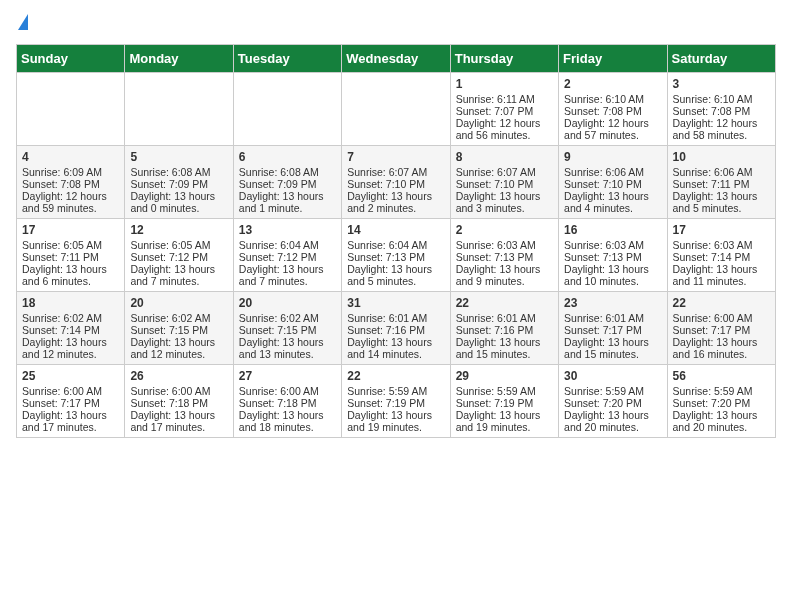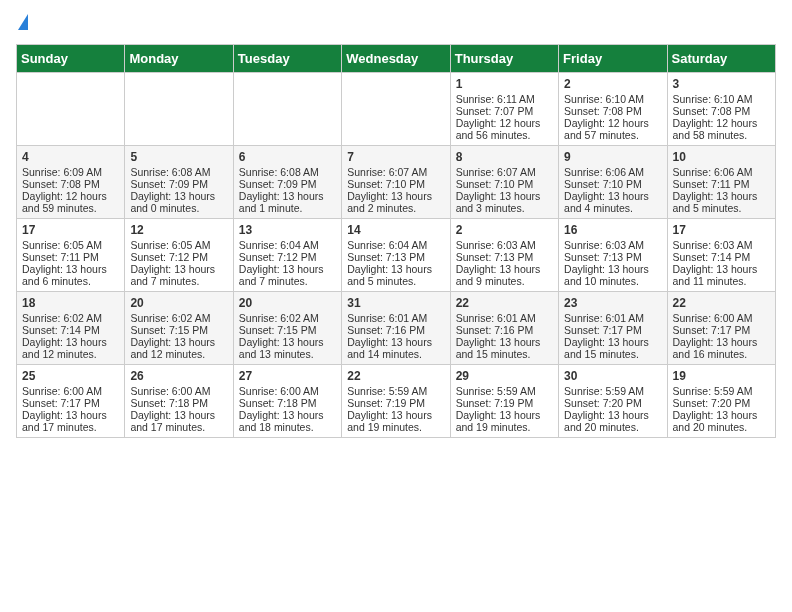--- a/index.html
+++ b/index.html
@@ -330,21 +330,21 @@
           <div>and 19 minutes.</div>
         </td>
         <td>
           <span class="day-num">30</span>
           <div>Sunrise: 5:59 AM</div>
           <div>Sunset: 7:20 PM</div>
           <div>Daylight: 13 hours</div>
           <div>and 20 minutes.</div>
         </td>
         <td>
-          <span class="day-num">19</span>
+          <span class="day-num">56</span>
           <div>Sunrise: 5:59 AM</div>
           <div>Sunset: 7:20 PM</div>
           <div>Daylight: 13 hours</div>
           <div>and 20 minutes.</div>
         </td>
       </tr>
     </tbody>
 </table>
 
 </body></html>

